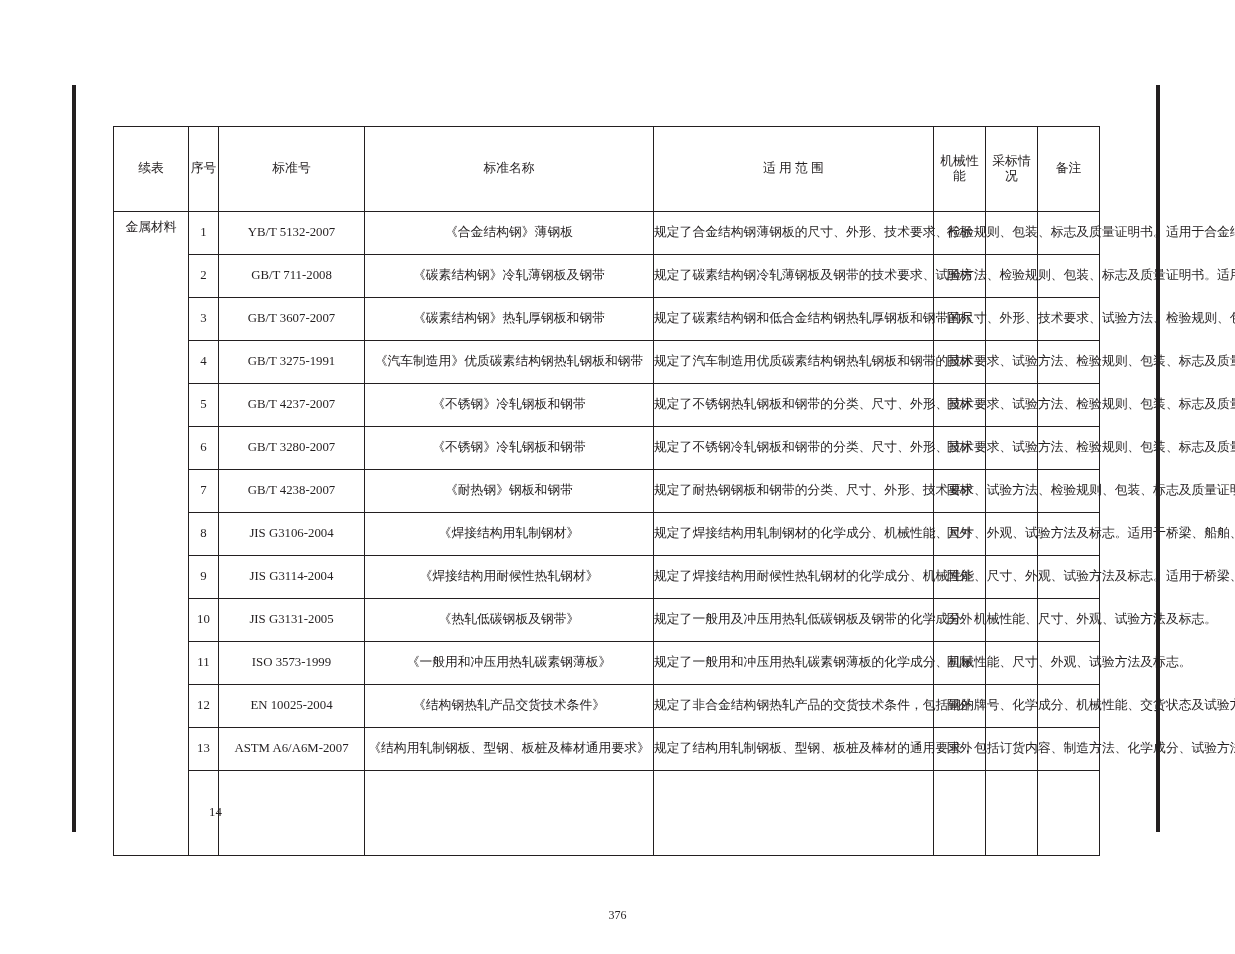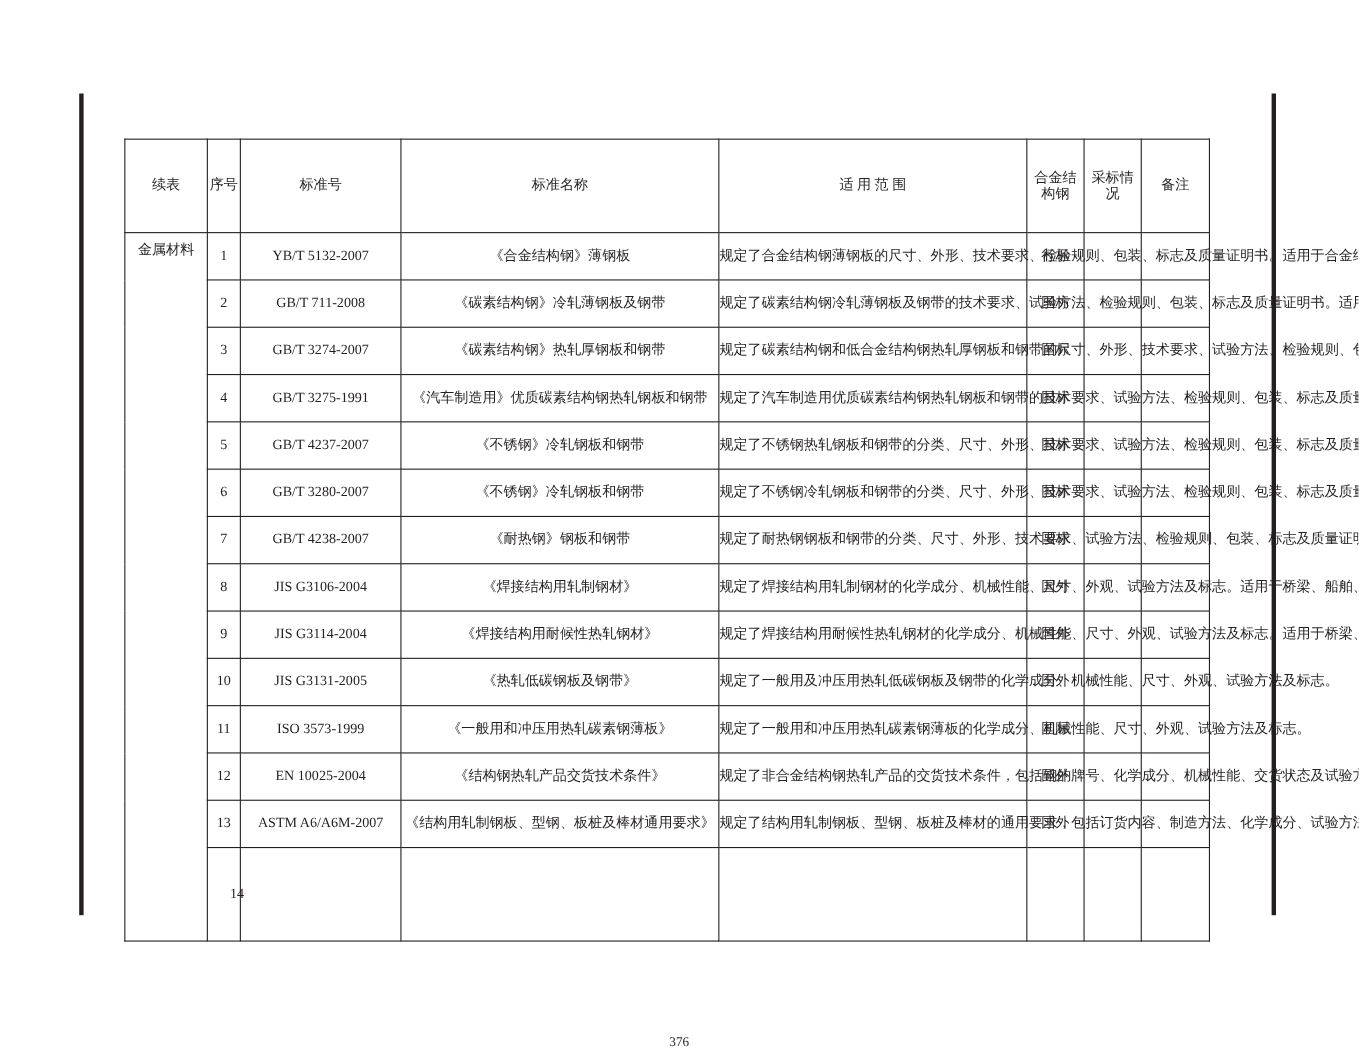--- a/index.html
+++ b/index.html
@@ -17,21 +17,21 @@
   .tbl th,.tbl td{border:1px solid #231f20;padding:0;vertical-align:middle;font-size:12.8px;line-height:1.2;}
   .tbl th{font-weight:400;text-align:center;}
   .head-row th{height:84px;}
   .body-row td{height:42px;}
   .body-row.first td.c0{vertical-align:top;padding-top:8px;}
   .body-row.tall td{height:84px;padding-left:20px;}
   .ctr{text-align:center;}
   .lft{text-align:center;padding-left:10px;}
   .desc{padding:4px 8px;}
   .inner{white-space:nowrap;overflow:hidden;text-overflow:clip;}
-  .footer{position:absolute;left:0;right:0;top:940px;text-align:center;font-size:12px;}
+  .footer{position:absolute;left:0;right:0;top:908px;text-align:center;font-size:12px;}
 </style>
 </head>
 <body>
 
 <div class="page-frame"></div>
 
 <table class="tbl">
   <colgroup>
     <col class="c0">
       <col class="c1">
@@ -42,21 +42,21 @@
       <col class="c6">
       <col class="c7">
   </colgroup>
   <thead>
     <tr class="head-row">
       <th>续表</th>
       <th>序号</th>
       <th>标准号</th>
       <th>标准名称</th>
       <th>适 用 范 围</th>
-      <th>合金结构钢</th>
+      <th>机械性能</th>
       <th>采标情况</th>
       <th>备注</th>
     </tr>
   </thead>
   <tbody id="tbody">
       <tr class="body-row first">
         <td class="c0 ctr" rowspan="14">金属材料</td>
         <td class="ctr"><span class="inner">1</span></td>
         <td class="ctr"><span class="inner">YB/T 5132-2007</span></td>
         <td class="lft"><span class="inner">《合金结构钢》薄钢板</span></td>
@@ -69,21 +69,21 @@
         <td class="ctr"><span class="inner">2</span></td>
         <td class="ctr"><span class="inner">GB/T 711-2008</span></td>
         <td class="lft"><span class="inner">《碳素结构钢》冷轧薄钢板及钢带</span></td>
         <td class="desc"><span class="inner">规定了碳素结构钢冷轧薄钢板及钢带的技术要求、试验方法、检验规则、包装、标志及质量证明书。适用于碳素结构钢冷轧薄钢板及钢带。</span></td>
         <td class="ctr"><span class="inner">国标</span></td>
         <td class="ctr"><span class="inner"></span></td>
         <td class="ctr"><span class="inner"></span></td>
       </tr>
       <tr class="body-row">
         <td class="ctr"><span class="inner">3</span></td>
-        <td class="ctr"><span class="inner">GB/T 3274-2007</span></td>
+        <td class="ctr"><span class="inner">GB/T 3607-2007</span></td>
         <td class="lft"><span class="inner">《碳素结构钢》热轧厚钢板和钢带</span></td>
         <td class="desc"><span class="inner">规定了碳素结构钢和低合金结构钢热轧厚钢板和钢带的尺寸、外形、技术要求、试验方法、检验规则、包装、标志及质量证明书。</span></td>
         <td class="ctr"><span class="inner">国标</span></td>
         <td class="ctr"><span class="inner"></span></td>
         <td class="ctr"><span class="inner"></span></td>
       </tr>
       <tr class="body-row">
         <td class="ctr"><span class="inner">4</span></td>
         <td class="ctr"><span class="inner">GB/T 3275-1991</span></td>
         <td class="lft"><span class="inner">《汽车制造用》优质碳素结构钢热轧钢板和钢带</span></td>

